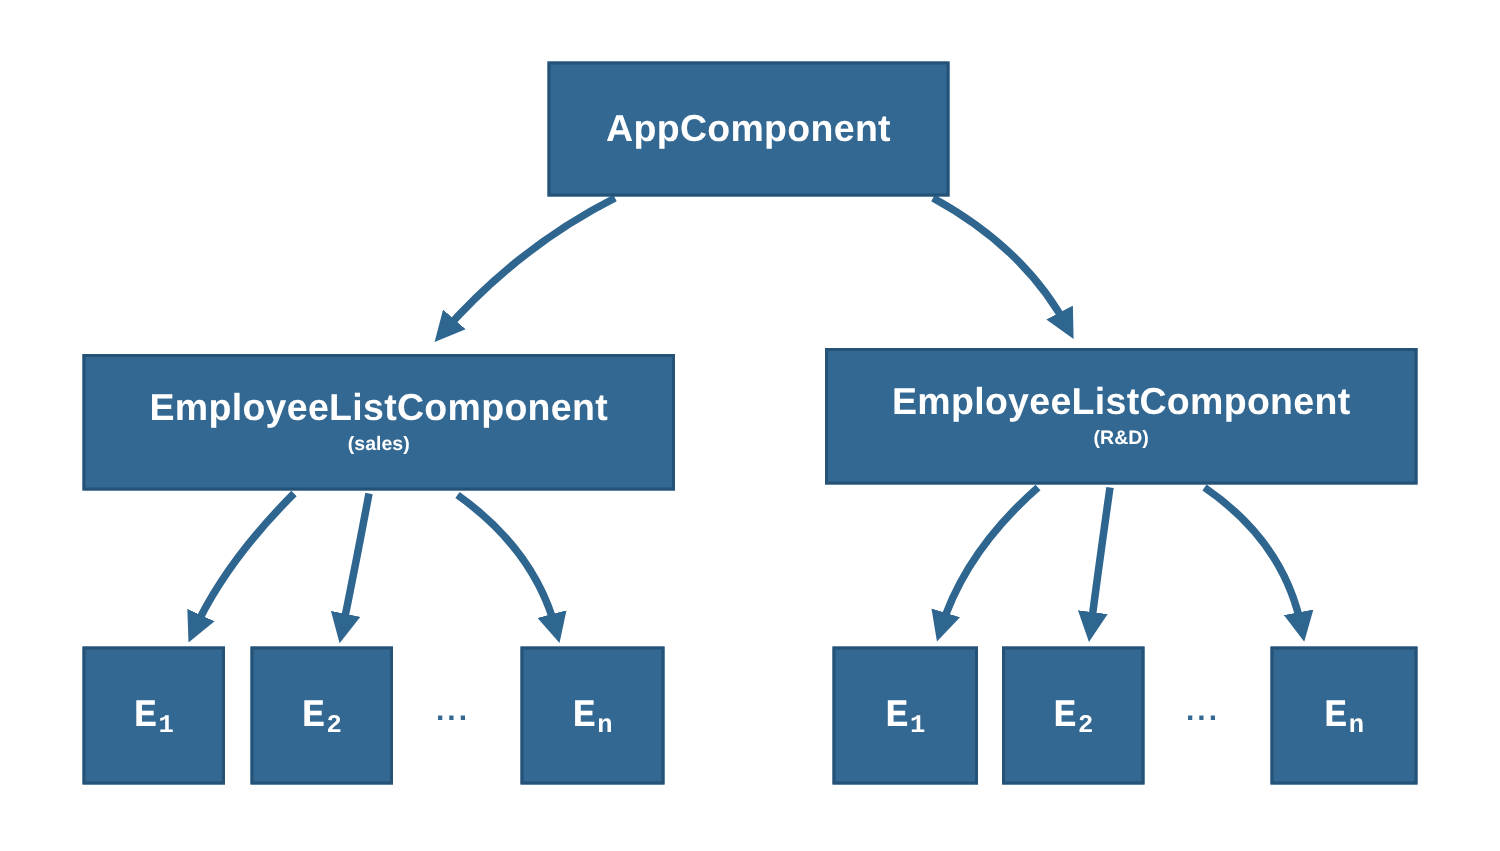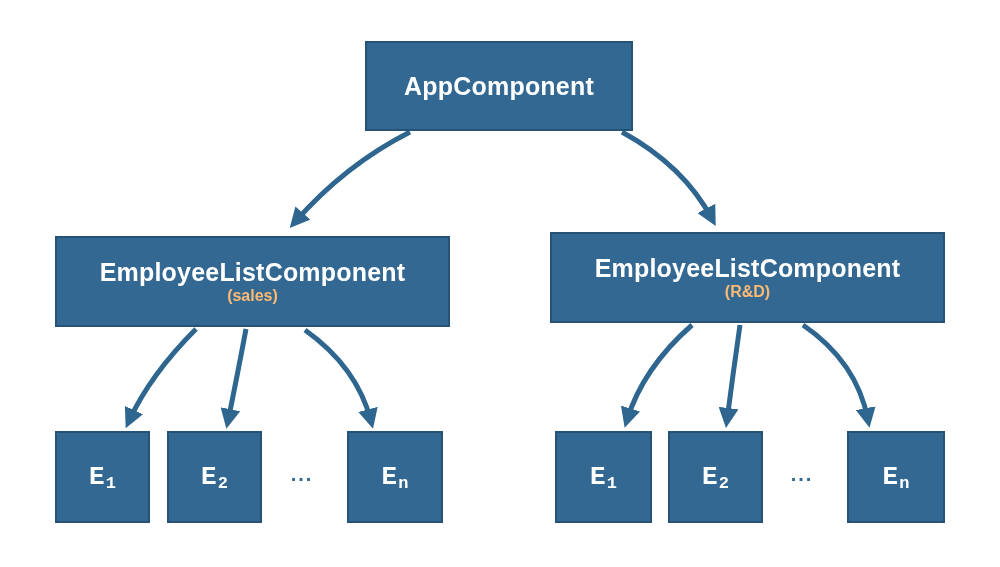--- a/index.html
+++ b/index.html
@@ -14,21 +14,21 @@
     position:absolute;
     background:#336892;
     border:2px solid #255377;
     box-sizing:border-box;
     display:flex; flex-direction:column;
     align-items:center; justify-content:center;
     color:#ffffff; font-weight:bold;
     text-align:left;
   }
   .node .title { font-size:25px; line-height:28px; letter-spacing:0.2px; }
-  .node .subtitle { font-size:16px; line-height:18px; color:#fdba74; margin-top:1px; }
+  .node .subtitle { font-size:13px; line-height:18px; color:#ffffff; margin-top:1px; }
   .leaf { font-size:26px;font-family:Liberation Mono, monospace; }
   .leaf sub { font-size:17px; line-height:0; vertical-align:-4px; margin-left:1px; }
   .ellipsis {
     position:absolute;
     color:#336892; font-weight:bold;
     font-size:20px; letter-spacing:2px;
     transform:translate(-50%,-66%);
   }
   .arrows { position:absolute; left:0; top:0; pointer-events:none; }
 </style>

